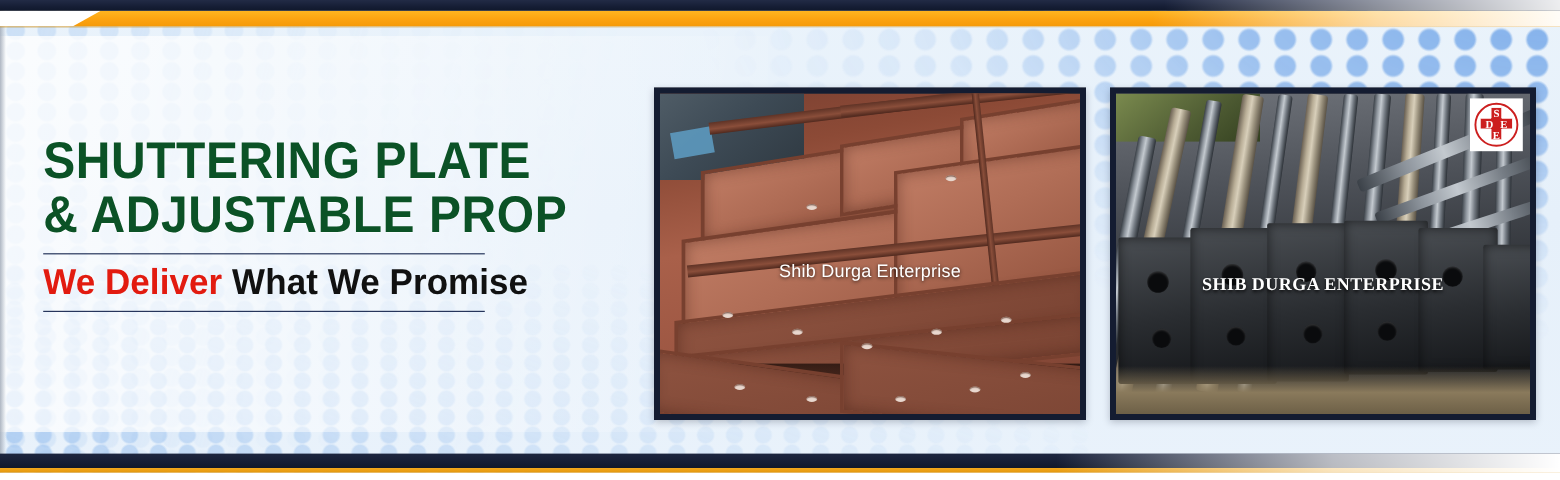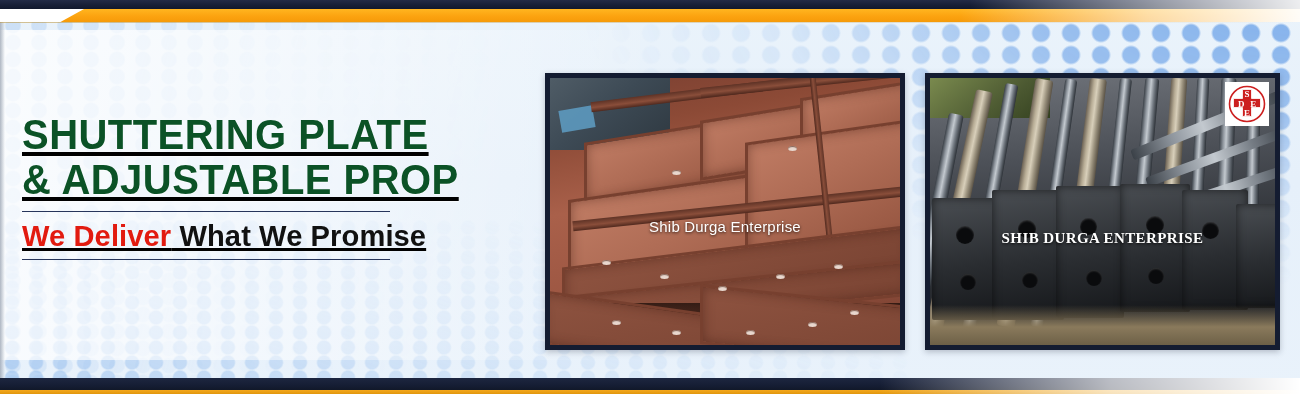--- a/index.html
+++ b/index.html
@@ -102,21 +102,21 @@
     position:absolute;left:0;bottom:0;width:100%;height:6px;background:#ffffff;z-index:5;
   }
   .edge-left{
     position:absolute;left:0;top:0;width:5px;height:100%;
     background:linear-gradient(90deg, rgba(150,160,175,.75) 0%, rgba(150,160,175,0) 100%);
     z-index:4;
   }
 
   
   .copy{
-    position:absolute;left:22px;top:112px;width:520px;z-index:8;text-decoration:underline;
+    position:absolute;left:36px;top:112px;width:520px;z-index:8;
   }
   .headline{
     margin:0;
     color:#0b5226;
     font-family:"Liberation Sans", sans-serif;
     font-weight:bold;
     font-size:43px;
     line-height:45px;
     letter-spacing:.5px;
     transform:scaleX(.93);

